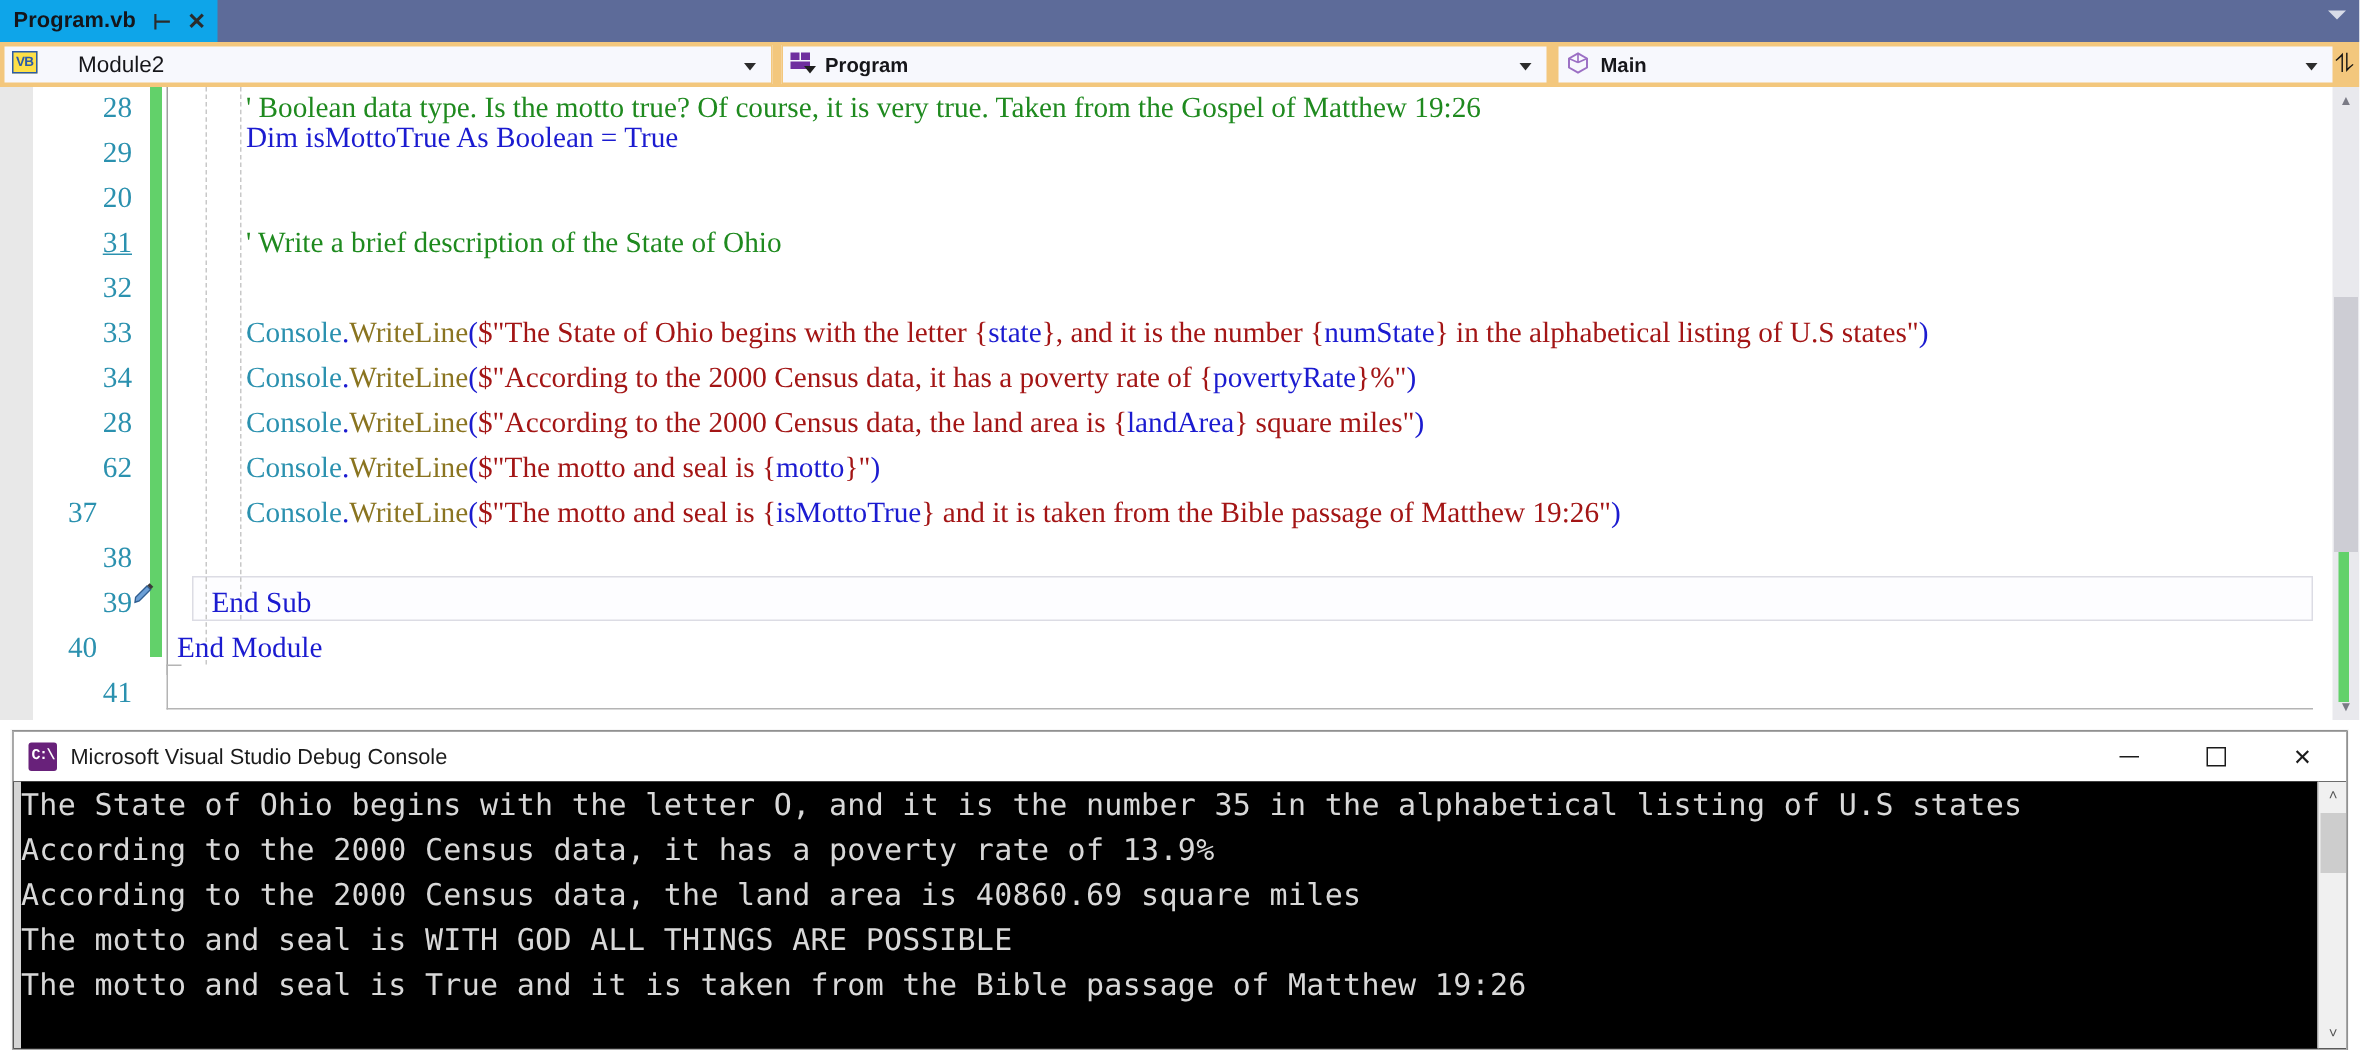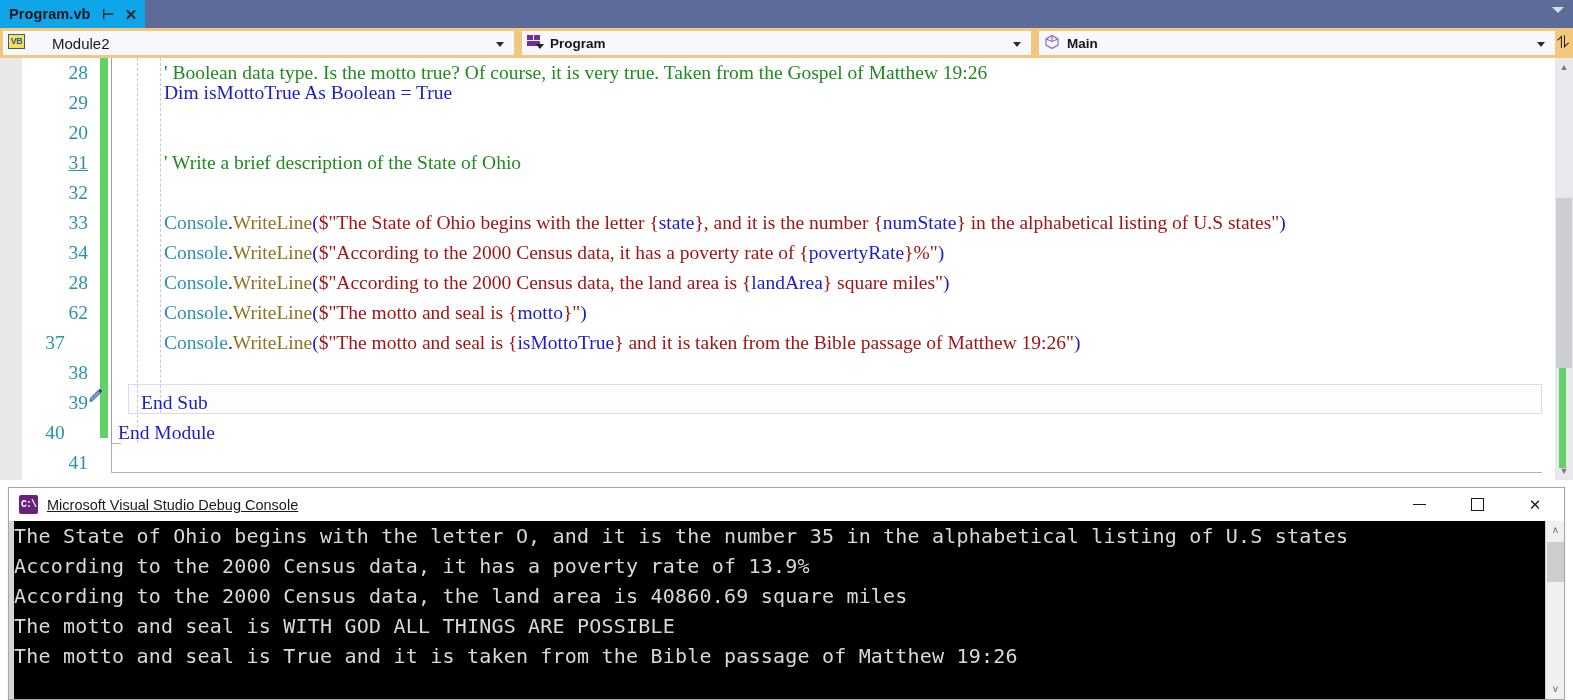--- a/index.html
+++ b/index.html
@@ -209,21 +209,21 @@
     display: flex; align-items: center;
   }
   .con-ico {
     margin-left: 10px; width: 19px; height: 19px;
     background: #68217a; border-radius: 2px;
     display: flex; align-items: center; justify-content: center;
     color: #ffffff; font-size: 10px; font-weight: bold; letter-spacing: -1px;
     font-family: "Liberation Mono", monospace;
   }
   .con-title .ttext {
-    margin-left: 9px; font-size: 14.5px; color: #1b1b1b; text-decoration: underline;
+    margin-left: 9px; font-size: 14.5px; color: #1b1b1b;
   }
   .win-btns { position: absolute; right: 0; top: 0; height: 33px; display: flex; }
   .win-btns div {
     width: 58px; height: 33px;
     display: flex; align-items: center; justify-content: center;
     color: #1b1b1b; font-size: 15px;
   }
   .wb-min i { display:block; width: 13px; height: 1.5px; background: #1b1b1b; }
   .wb-max i { display:block; width: 13px; height: 13px; border: 1.5px solid #1b1b1b; }
   .wb-close { font-size: 19px; font-weight: 300; }

